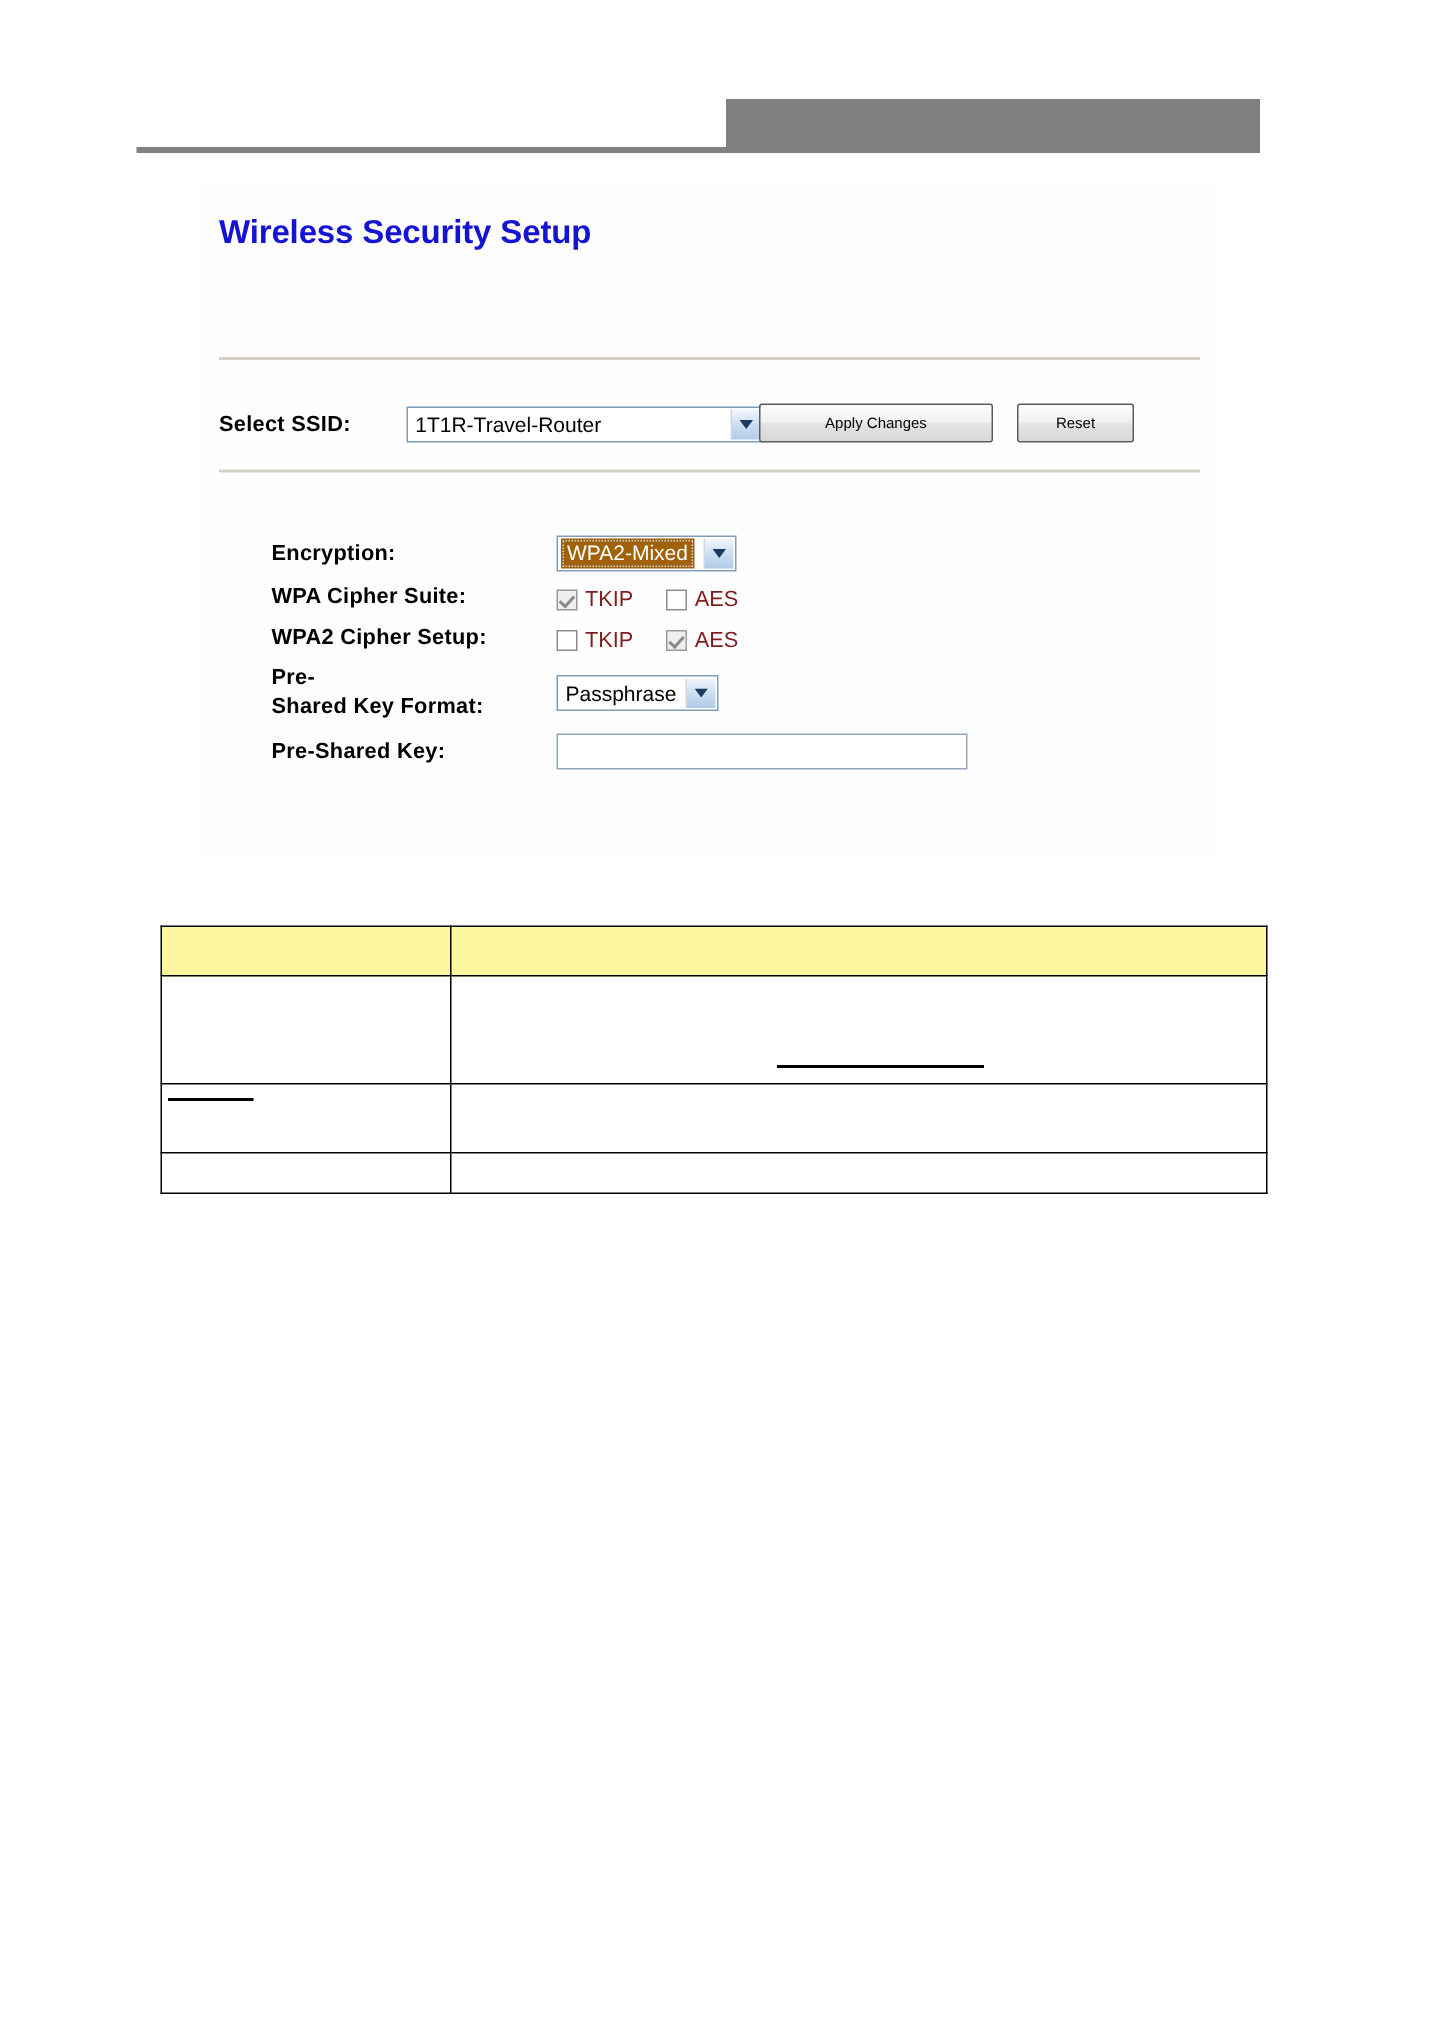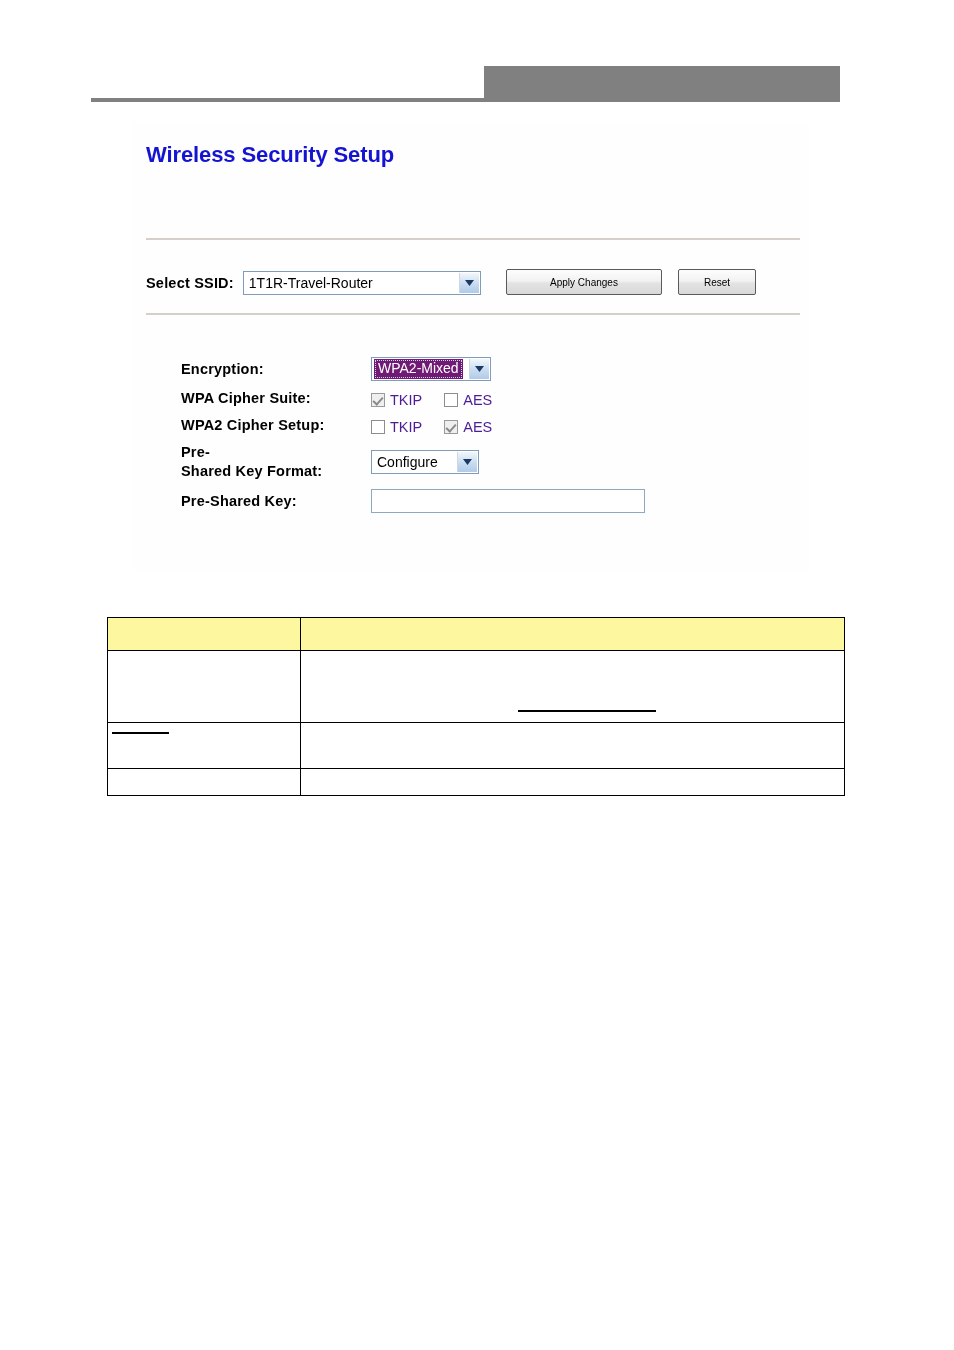--- a/index.html
+++ b/index.html
@@ -77,20 +77,21 @@
   .sep-2 { top: 191px; }
 
   
   .ssid-row {
     position: absolute;
     left: 13px;
     top: 146px;
     height: 30px;
     display: flex;
     align-items: center;
+    gap: 28px;
   }
   .ssid-label {
     font-size: 14.5px;
     font-weight: bold;
     color: #000;
     margin-right: 9px;
     white-space: nowrap;
     letter-spacing: 0.2px;
   }
 
@@ -176,21 +177,21 @@
 
   
   #encryption-select {
     width: 120px;
     border: 1px solid #7f9db9;
     padding: 0 22px 0 0;
     position: relative;
   }
   #encryption-select .selected-text {
     display: block;
-    background: #701a75;
+    background: #a16207;
     color: #ffffff;
     outline: 1px dotted #c8d4ea;
     outline-offset: -2px;
     padding: 1px 4px 2px 4px;
     margin: 1px 1px 1px 2px;
     font-size: 14px;
     line-height: 17px;
     white-space: nowrap;
   }
 
@@ -214,21 +215,21 @@
     content: "";
     position: absolute;
     left: 3px;
     top: 1px;
     width: 4px;
     height: 8px;
     border: solid #8a8a8a;
     border-width: 0 2px 2px 0;
     transform: rotate(42deg);
   }
-  .cbtext { font-size: 14.5px; color: #4c1d95; }
+  .cbtext { font-size: 14.5px; color: #7f1d1d; }
 
   .cbox.raised {
     width: 15px;
     height: 15px;
     flex: 0 0 15px;
     border: 1px solid #6f8ba4;
     background: linear-gradient(135deg, #ffffff 0%, #f4f7fa 50%, #dde6ee 100%);
   }
 
   
@@ -354,21 +355,21 @@
       </div>
     </div>
 
     <div class="frow">
       <div class="flabel">
         <span>Pre-</span><br>
         <span>Shared Key Format:</span>
       </div>
       <div class="fctl">
         <span class="sel" id="psk-format-select">
-          <span class="sel-text">Configure</span>
+          <span class="sel-text">Passphrase</span>
           <span class="arrow">
             <svg width="9" height="6" viewBox="0 0 9 6">
                 <path d="M0 0 L9 0 L4.5 6 Z" fill="#1b3a63"></path>
               </svg>
           </span>
         </span>
       </div>
     </div>
 
     <div class="frow">

